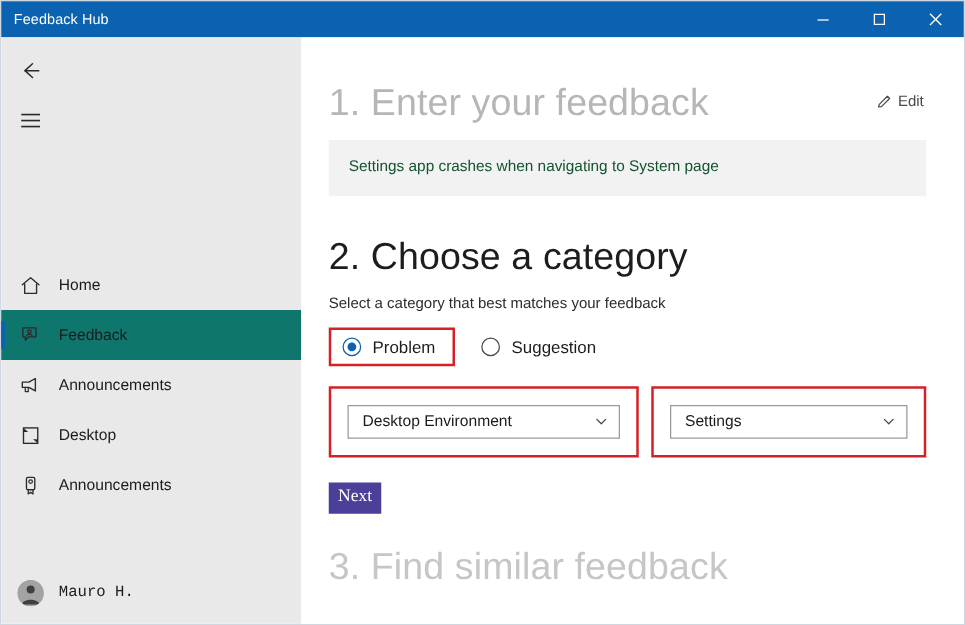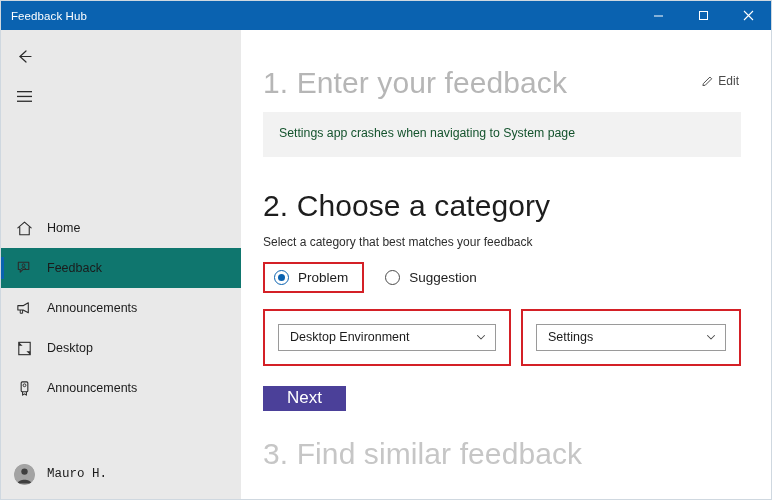--- a/index.html
+++ b/index.html
@@ -273,27 +273,27 @@
   }
   .dd-chev {
     flex: 0 0 auto;
     color: #4a4a4a;
     display: flex;
     align-items: center;
   }
 
   .next-btn {
     margin-top: 20px;
-    width: 83px;
+    width: 42px;
     height: 25px;
     background: #4b4099;
     color: #ffffff;
     border: none;
-    font-family: Liberation Sans, sans-serif;
-    font-size: 17px;
+    font-family: Liberation Serif, serif;
+    font-size: 14px;
     cursor: default;
     display: flex;
     align-items: center;
     justify-content: center;
   }
 
   .sec3 { margin-top: 26px; }
 </style>
 </head>
 <body>

